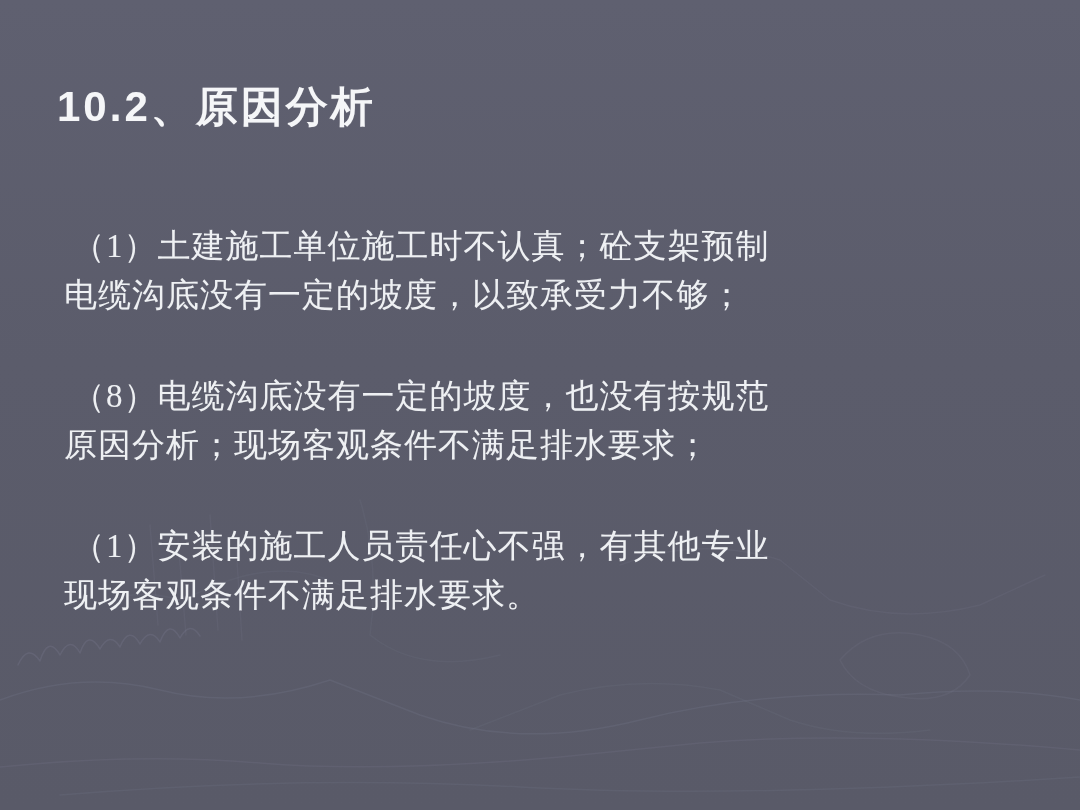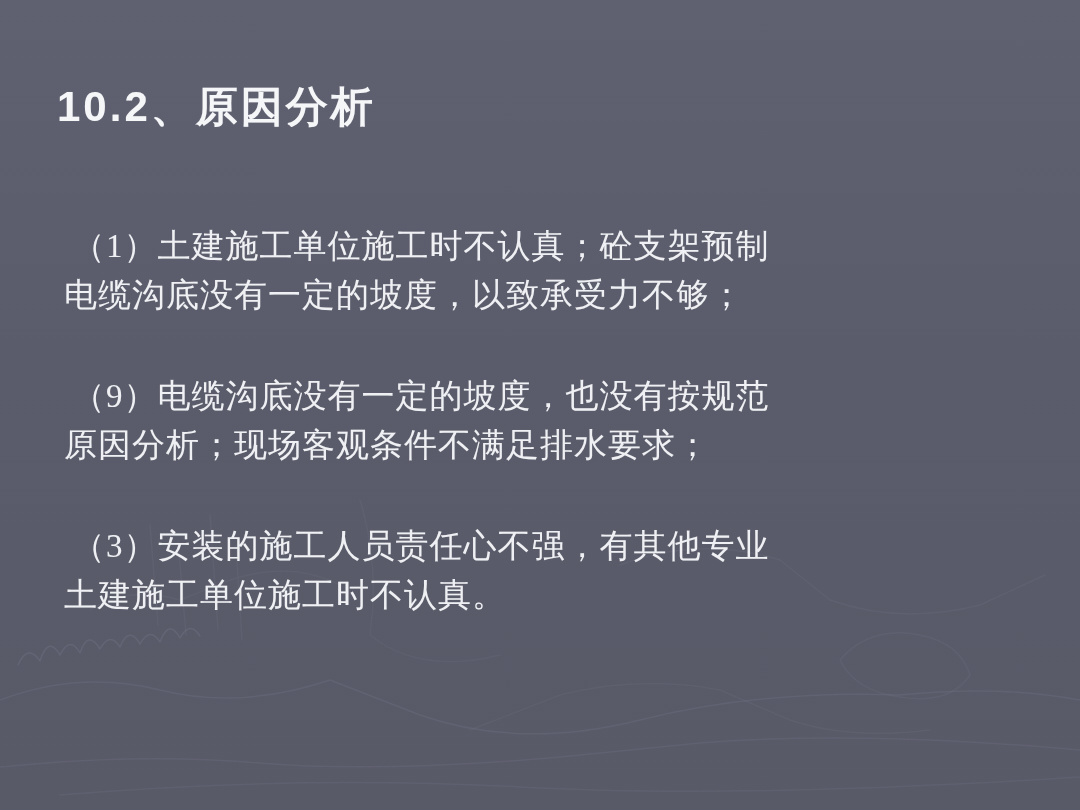--- a/index.html
+++ b/index.html
@@ -84,23 +84,23 @@
   <h1 class="title">10.2、原因分析</h1>
 
   <div class="content">
 
     <p class="para">
       <span class="line first">（1）土建施工单位施工时不认真；砼支架预制</span>
       <span class="line">电缆沟底没有一定的坡度，以致承受力不够；</span>
     </p>
 
     <p class="para">
-      <span class="line first">（9）电缆沟底没有一定的坡度，也没有按规范</span>
+      <span class="line first">（8）电缆沟底没有一定的坡度，也没有按规范</span>
       <span class="line">原因分析；现场客观条件不满足排水要求；</span>
     </p>
 
     <p class="para">
-      <span class="line first">（3）安装的施工人员责任心不强，有其他专业</span>
-      <span class="line">土建施工单位施工时不认真。</span>
+      <span class="line first">（1）安装的施工人员责任心不强，有其他专业</span>
+      <span class="line">现场客观条件不满足排水要求。</span>
     </p>
 
   </div>
 </div>
 
 </body></html>

